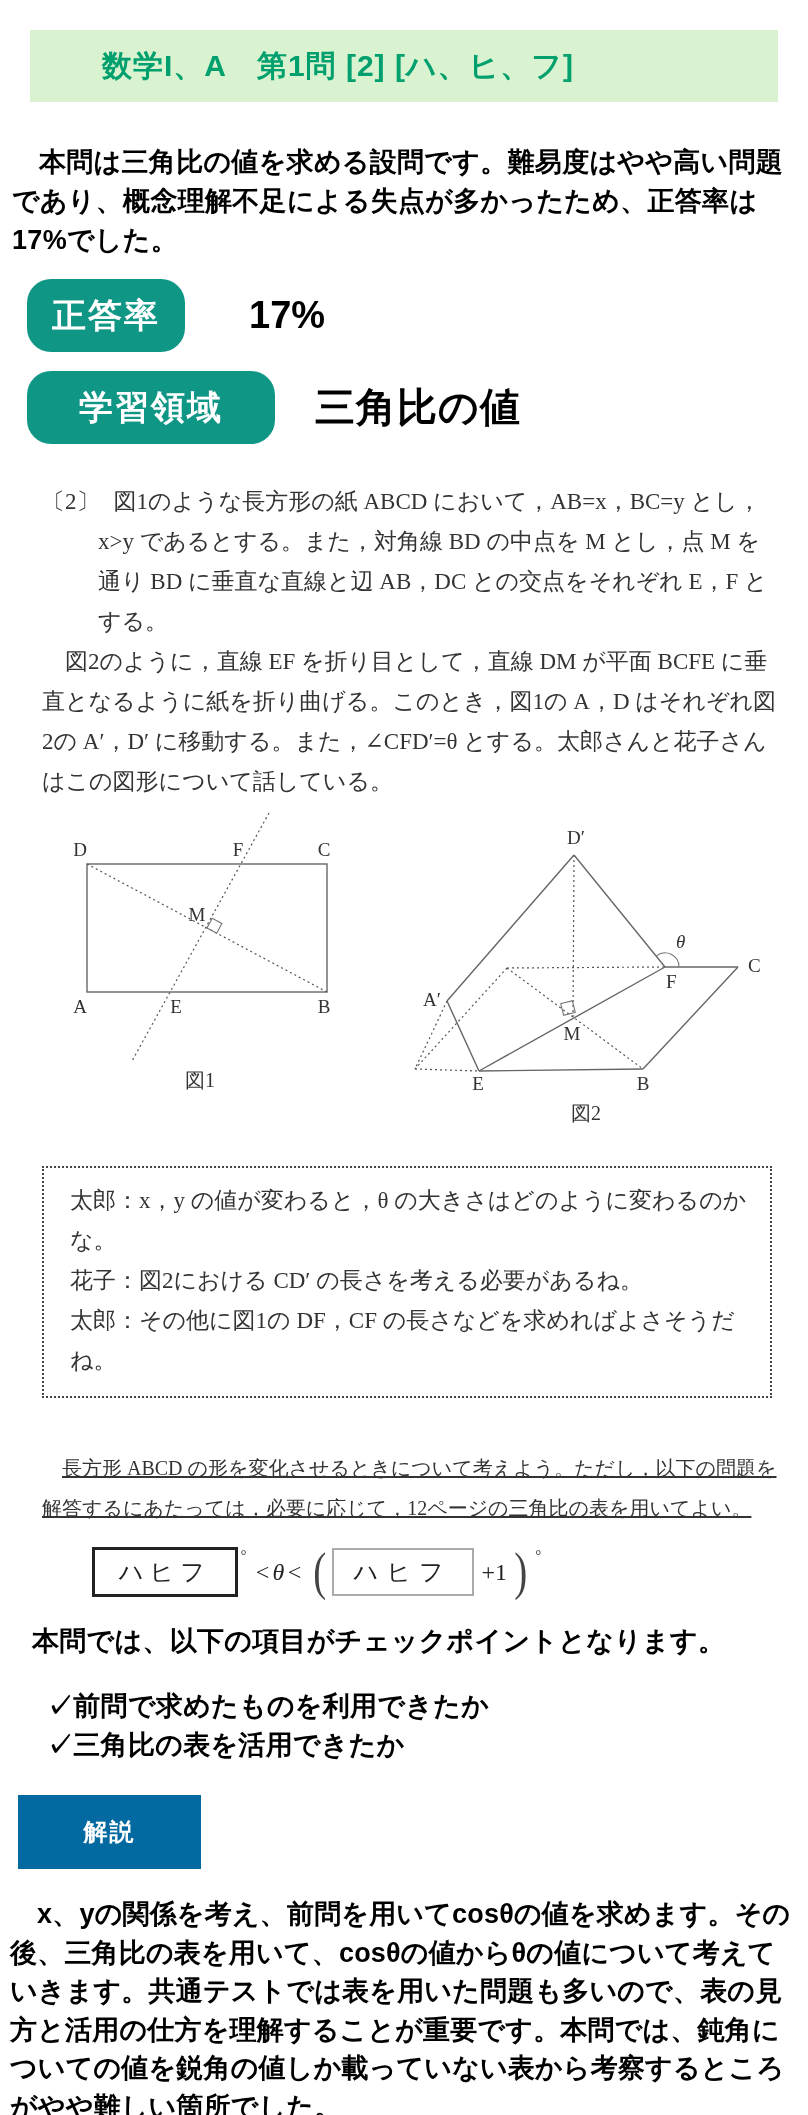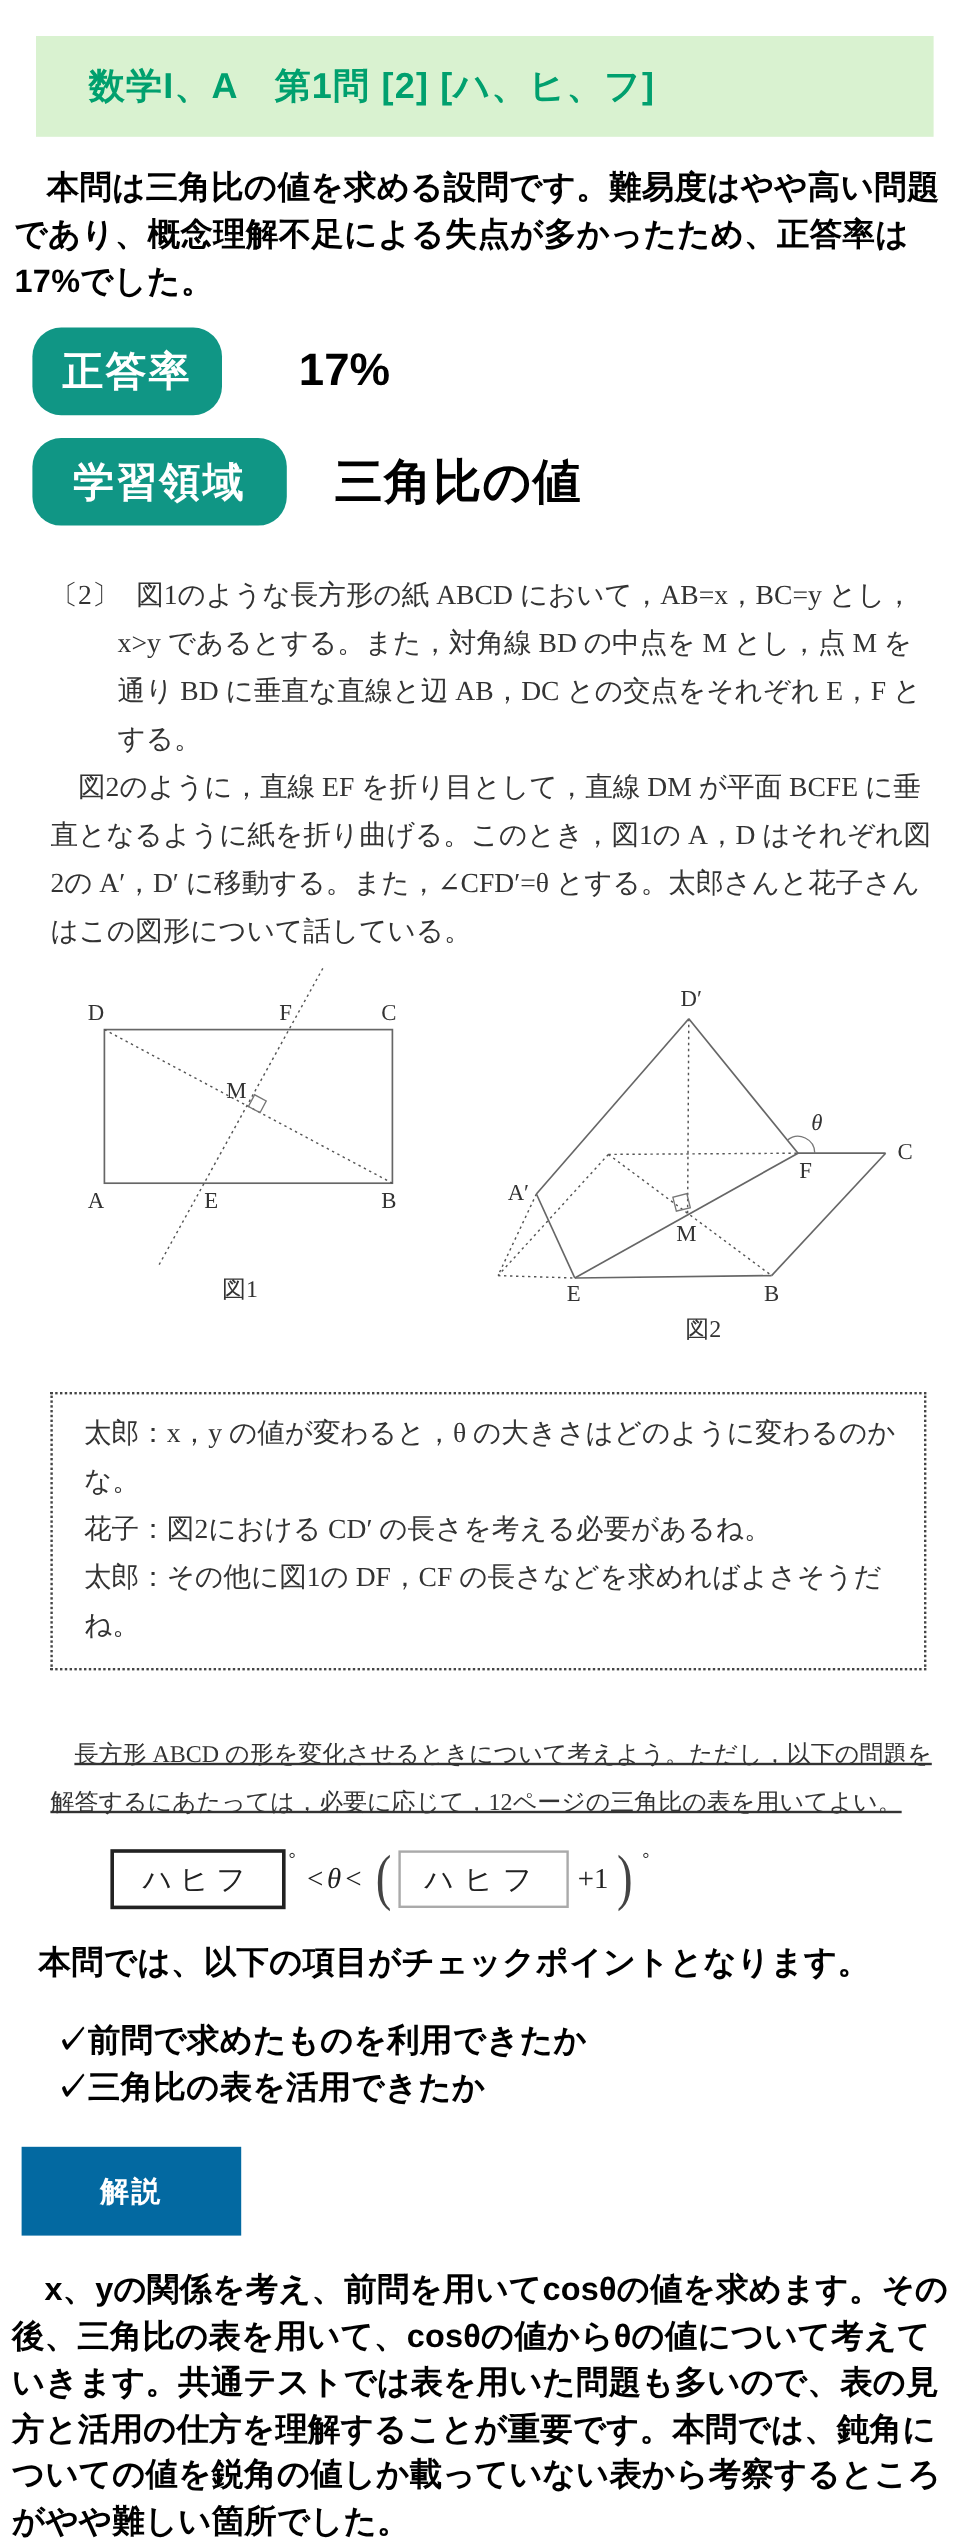--- a/index.html
+++ b/index.html
@@ -1,29 +1,29 @@
 <!DOCTYPE html>
 <html lang="ja"><head>
 <meta charset="utf-8">
 <style>
   html,body{margin:0;padding:0;background:#ffffff;}
   body{width:808px;height:2115px;font-family:"Liberation Sans",sans-serif;color:#000;overflow:hidden;position:relative;}
 
   
-  .header-banner{margin:30px 30px 0 30px;height:84px;background:#d9f2d0;display:flex;align-items:center;}
+  .header-banner{margin:30px 30px 0 30px;height:72px;background:#d9f2d0;display:flex;align-items:center;padding-left:28px;}
   .header-title{margin-left:44px;font-size:30px;font-weight:bold;color:#00a06e;letter-spacing:1px;}
 
   
-  .intro{margin:23px 10px 0 12px;font-size:27px;font-weight:bold;line-height:39px;text-indent:1em;letter-spacing:.3px;}
+  .intro{margin:41px 10px 0 12px;font-size:27px;font-weight:bold;line-height:39px;text-indent:1em;letter-spacing:.3px;}
 
   
   .stat-row{display:flex;align-items:center;margin:19px 0 0 27px;}
   .badge{background:#109685;color:#fff;font-weight:bold;display:flex;align-items:center;justify-content:center;flex:none;border-radius:24px;}
   .badge-acc{width:158px;height:73px;font-size:34px;letter-spacing:2px;}
-  .badge-dom{width:212px;height:73px;font-size:34px;letter-spacing:2px;}
+  .badge-dom{width:248px;height:73px;font-size:34px;letter-spacing:2px;}
   .stat-acc-value{font-size:38px;font-weight:bold;margin-left:64px;}
   .stat-dom-value{font-size:40px;font-weight:bold;margin-left:40px;letter-spacing:1px;}
 
   
   .scan{font-family:"Liberation Serif","DejaVu Serif",serif;color:#333;}
   .scan-para1{margin:38px 28px 0 42px;font-size:23px;line-height:40px;padding-left:56px;text-indent:-56px;}
   .scan-marker{margin-right:14px;}
   .scan-para2{margin:0 28px 0 42px;font-size:23px;line-height:40px;text-indent:1em;}
 
   

